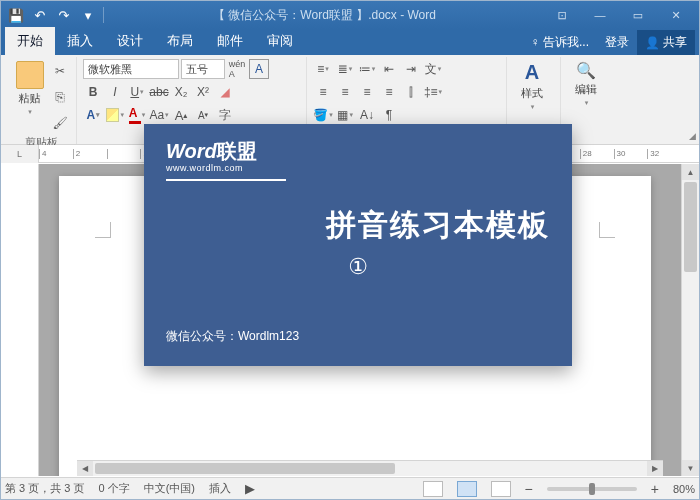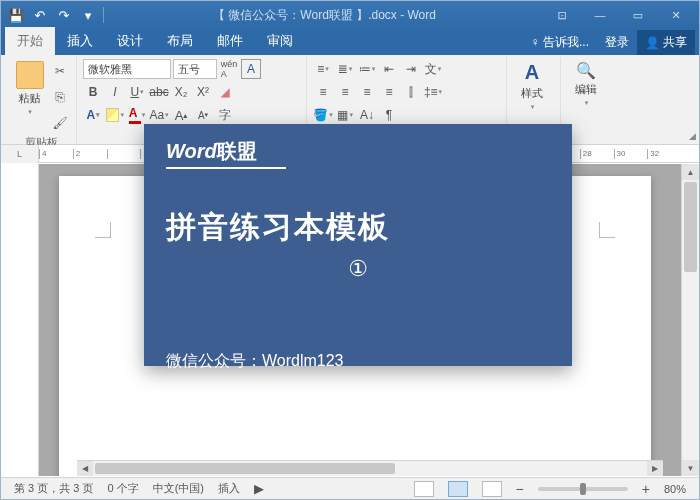--- a/index.html
+++ b/index.html
@@ -7,36 +7,36 @@
 .titlebar{height:28px;background:linear-gradient(#3a76b4,#2f6aa8);display:flex;align-items:center;color:#d0e0f0;padding:0 4px}
 .qat{display:flex;gap:2px;align-items:center}
 .qat-btn{width:22px;height:22px;display:flex;align-items:center;justify-content:center;color:#fff;font-size:13px}
 .qat-sep{width:1px;height:16px;background:rgba(255,255,255,.3);margin:0 2px}
 .title{flex:1;text-align:center;font-size:12px;color:#cddff0}
 .winctl{display:flex;gap:0}
 .winctl div{width:38px;height:28px;display:flex;align-items:center;justify-content:center;color:#cde;font-size:11px}
 .tabs{height:26px;background:#2f6aa8;display:flex;align-items:flex-end;padding-left:4px;color:#fff}
 .tab{padding:5px 12px 5px;font-size:13px;cursor:pointer}
 .tab.file{background:#2f6aa8}
-.tab.active{background:#f1f1f1;color:#737373}
+.tab.active{background:#f1f1f1;color:#0f172a}
 .tab-right{margin-left:auto;display:flex;align-items:center;gap:0;padding-right:4px}
 .tab-right .tr{padding:4px 8px;font-size:12px}
 .share-btn{background:#194e86;padding:4px 8px;display:flex;align-items:center;gap:3px}
 .ribbon{height:90px;background:#f1f1f1;border-bottom:1px solid #d4d4d4;display:flex;padding:2px 6px 0;position:relative}
 .rgroup{display:flex;flex-direction:column;justify-content:space-between;padding:2px 6px 0;border-right:1px solid #e0e0e0}
 .rgroup:last-child{border-right:none}
 .glabel{font-size:11px;color:#666;text-align:center;padding:2px 0}
 .gbody{flex:1;display:flex;gap:4px;align-items:flex-start}
 .bigbtn{width:38px;display:flex;flex-direction:column;align-items:center;gap:2px;padding:2px}
 .bigbtn .ico{width:28px;height:28px;background:#f9c97a;border:1px solid #d4a94e;border-radius:2px;position:relative}
 .bigbtn .lbl{font-size:11px;color:#444}
 .col{display:flex;flex-direction:column;gap:2px}
 .row{display:flex;gap:2px;align-items:center}
 .combo{height:20px;border:1px solid #c0c0c0;background:#fff;display:flex;align-items:center;padding:0 4px;font-size:11px;color:#444}
-.combo.font{width:88px}
+.combo.font{width:96px}
 .combo.size{width:44px}
 .rbtn{width:20px;height:20px;display:flex;align-items:center;justify-content:center;font-size:12px;color:#555;border:1px solid transparent}
 .rbtn.box{border:1px solid #999}
 .dd{font-size:7px;color:#888;margin-left:1px}
 .highlight-ico{width:14px;height:14px;background:linear-gradient(135deg,#ffe680 50%,#ff9 50%);border:1px solid #cc9}
 .fontcolor-ico{display:inline-block;width:12px}
 .fontcolor-ico::after{content:"";display:block;height:3px;background:#c00;margin-top:1px}
 .ruler{height:18px;background:#fff;border-bottom:1px solid #d4d4d4;position:relative}
 .ruler .rl{position:absolute;left:0;top:0;width:38px;height:18px;background:#f1f1f1;border-right:1px solid #d4d4d4;display:flex;align-items:center;justify-content:center;font-size:9px;color:#777}
 .ruler-track{position:absolute;left:38px;right:18px;top:0;height:18px;display:flex;align-items:center}
@@ -48,34 +48,34 @@
 .page .crop{position:absolute;width:16px;height:16px}
 .page .crop.tl{top:46px;left:36px;border-left:1px solid #bbb;border-top:1px solid #bbb;transform:rotate(180deg)}
 .page .crop.tr{top:46px;right:36px;border-right:1px solid #bbb;border-top:1px solid #bbb;transform:rotate(180deg)}
 .vscroll{width:18px;background:#f1f1f1;border-left:1px solid #d4d4d4;position:relative}
 .vscroll .arr{height:16px;background:#e4e4e4;display:flex;align-items:center;justify-content:center;font-size:8px;color:#666}
 .vscroll .thumb{position:absolute;top:18px;left:2px;right:2px;height:90px;background:#c8c8c8;border-radius:2px}
 .hscroll{position:absolute;left:38px;right:18px;bottom:0;height:16px;background:#f1f1f1;border-top:1px solid #d4d4d4;display:flex}
 .hscroll .arr{width:16px;background:#e4e4e4;display:flex;align-items:center;justify-content:center;font-size:8px;color:#666}
 .hscroll .track{flex:1;position:relative}
 .hscroll .thumb{position:absolute;top:2px;bottom:2px;left:2px;width:300px;background:#c8c8c8;border-radius:2px}
-.status{position:absolute;left:1px;right:1px;bottom:1px;height:22px;background:#f1f1f1;border-top:1px solid #d4d4d4;display:flex;align-items:center;padding:0 13px;font-size:11px;color:#555;gap:14px}
+.status{position:absolute;left:1px;right:1px;bottom:1px;height:22px;background:#f1f1f1;border-top:1px solid #d4d4d4;display:flex;align-items:center;padding:0 4px;font-size:11px;color:#555;gap:14px}
 .status .spacer{flex:1}
 .viewbtn{width:20px;height:16px;border:1px solid #bbb;background:#fff}
 .viewbtn.active{background:#d0e2f5;border-color:#7aa8d4}
 .zslider{width:90px;height:4px;background:#ccc;position:relative;border-radius:2px}
 .zslider .zh{position:absolute;top:-4px;left:42px;width:6px;height:12px;background:#888;border-radius:2px}
 .coverimg{position:absolute;top:124px;left:144px;width:428px;height:242px;background:#3e5e92;color:#fff;box-shadow:0 6px 18px rgba(0,0,0,.35);padding:14px 22px}
 .coverimg .logo{font-size:20px;font-weight:bold;font-style:italic}
 .coverimg .logo .lm{font-style:normal;font-weight:bold}
 .coverimg .url{font-size:9px;letter-spacing:.5px;margin-top:-2px;padding-bottom:4px;width:120px}
 .coverimg .urlbar{height:2px;background:#fff;width:120px;margin-top:2px}
-.coverimg .htitle{text-align:left;font-size:30px;font-weight:900;margin-top:38px;letter-spacing:2px}
+.coverimg .htitle{text-align:right;font-size:30px;font-weight:900;margin-top:24px;letter-spacing:2px}
 .coverimg .circ{text-align:center;font-size:22px;margin-top:8px}
-.coverimg .sub{font-size:16px;margin-top:69px}
+.coverimg .sub{font-size:12px;margin-top:48px}
 .launcher{position:absolute;right:3px;bottom:3px;font-size:9px;color:#888}
 </style>
 </head>
 <body>
 
 <div class="titlebar">
   <div class="qat">
     <div class="qat-btn">💾</div>
     <div class="qat-btn">↶</div>
     <div class="qat-btn">↷</div>
@@ -267,20 +267,21 @@
   </div>
   <div class="vscroll">
     <div class="arr">▲</div>
     <div class="thumb"></div>
     <div class="arr" style="position:absolute;bottom:0;width:100%">▼</div>
   </div>
 </div>
 
 <div class="coverimg">
   <div class="logo"><span>Word</span><span class="lm">联盟</span></div>
+  <div class="url">www.wordlm.com</div>
   <div class="urlbar"></div>
   <div class="htitle">拼音练习本模板</div>
   <div class="circ">①</div>
   <div class="sub">微信公众号：Wordlm123</div>
 </div>
 
 <div class="status">
   <span>第 3 页，共 3 页</span>
   <span>0 个字</span>
   <span>中文(中国)</span>

